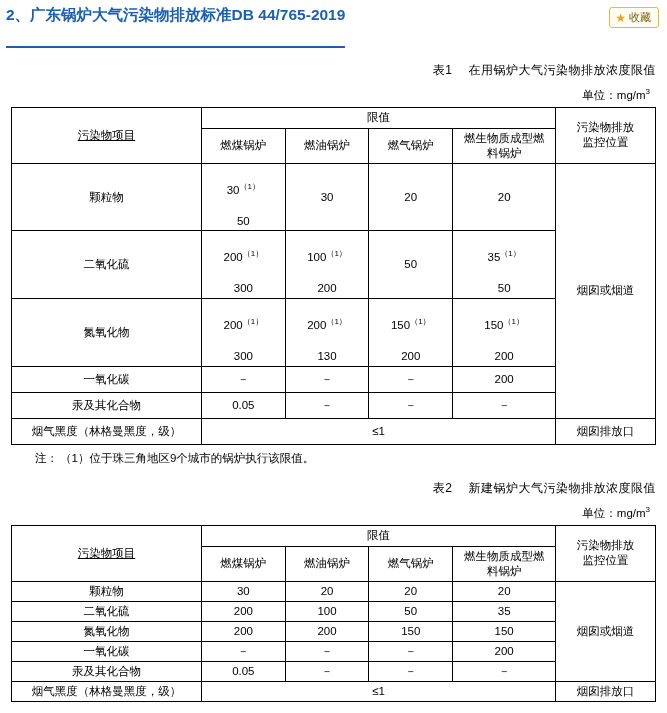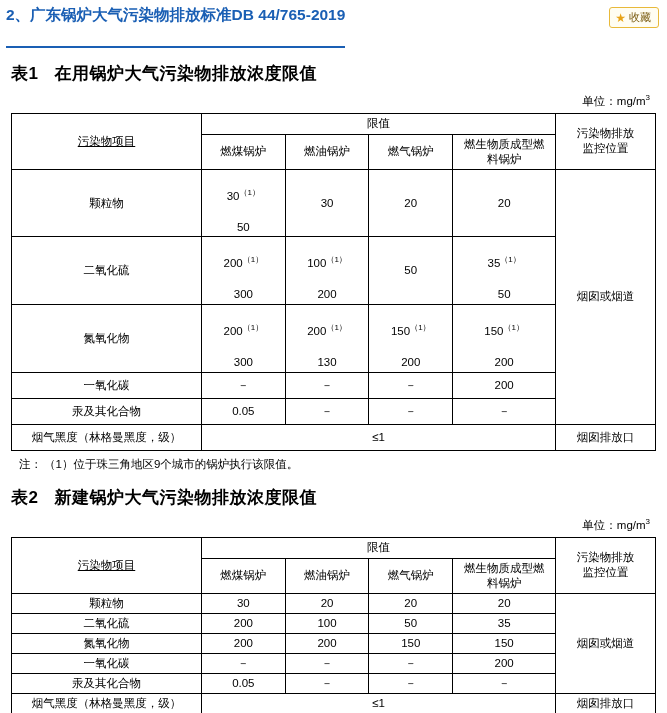--- a/index.html
+++ b/index.html
@@ -44,23 +44,23 @@
     align-items: center;
     gap: 3px;
     white-space: nowrap;
     margin-top: 2px;
   }
   .star-icon { color: #e8a317; font-size: 12px; line-height: 1; }
 
   
   .section { padding: 0 11px; }
   .tbl-caption {
-    text-align: left;
-    font-size: 17px;
-    font-weight: bold;
+    text-align: right;
+    font-size: 12px;
+    font-weight: normal;
     margin: 14px 0 8px 0;
     letter-spacing: 0.5px;
   }
   .tbl-caption .cap-no { margin-right: 16px; }
   .unit-line {
     text-align: right;
     font-size: 11.5px;
     margin: 4px 6px 4px 0;
   }
   .unit-line sup { font-size: 8px; }
@@ -78,21 +78,21 @@
     padding: 2px 1px;
     font-weight: normal;
     line-height: 1.3;
   }
   .two-line { line-height: 1.45; }
   .two-line div { white-space: nowrap; margin-top: 16px; }
   sup { font-size: 8px; vertical-align: super; }
 
   .note {
     font-size: 11.5px;
-    margin: 5px 0 0 8px;
+    margin: 5px 0 0 24px;
     line-height: 1.4;
   }
   .note .note-label { margin-right: 2px; }
 
   
   col.c1 { width: 29.5%; }
   col.c2 { width: 13%; }
   col.c3 { width: 13%; }
   col.c4 { width: 13%; }
   col.c5 { width: 16%; }

